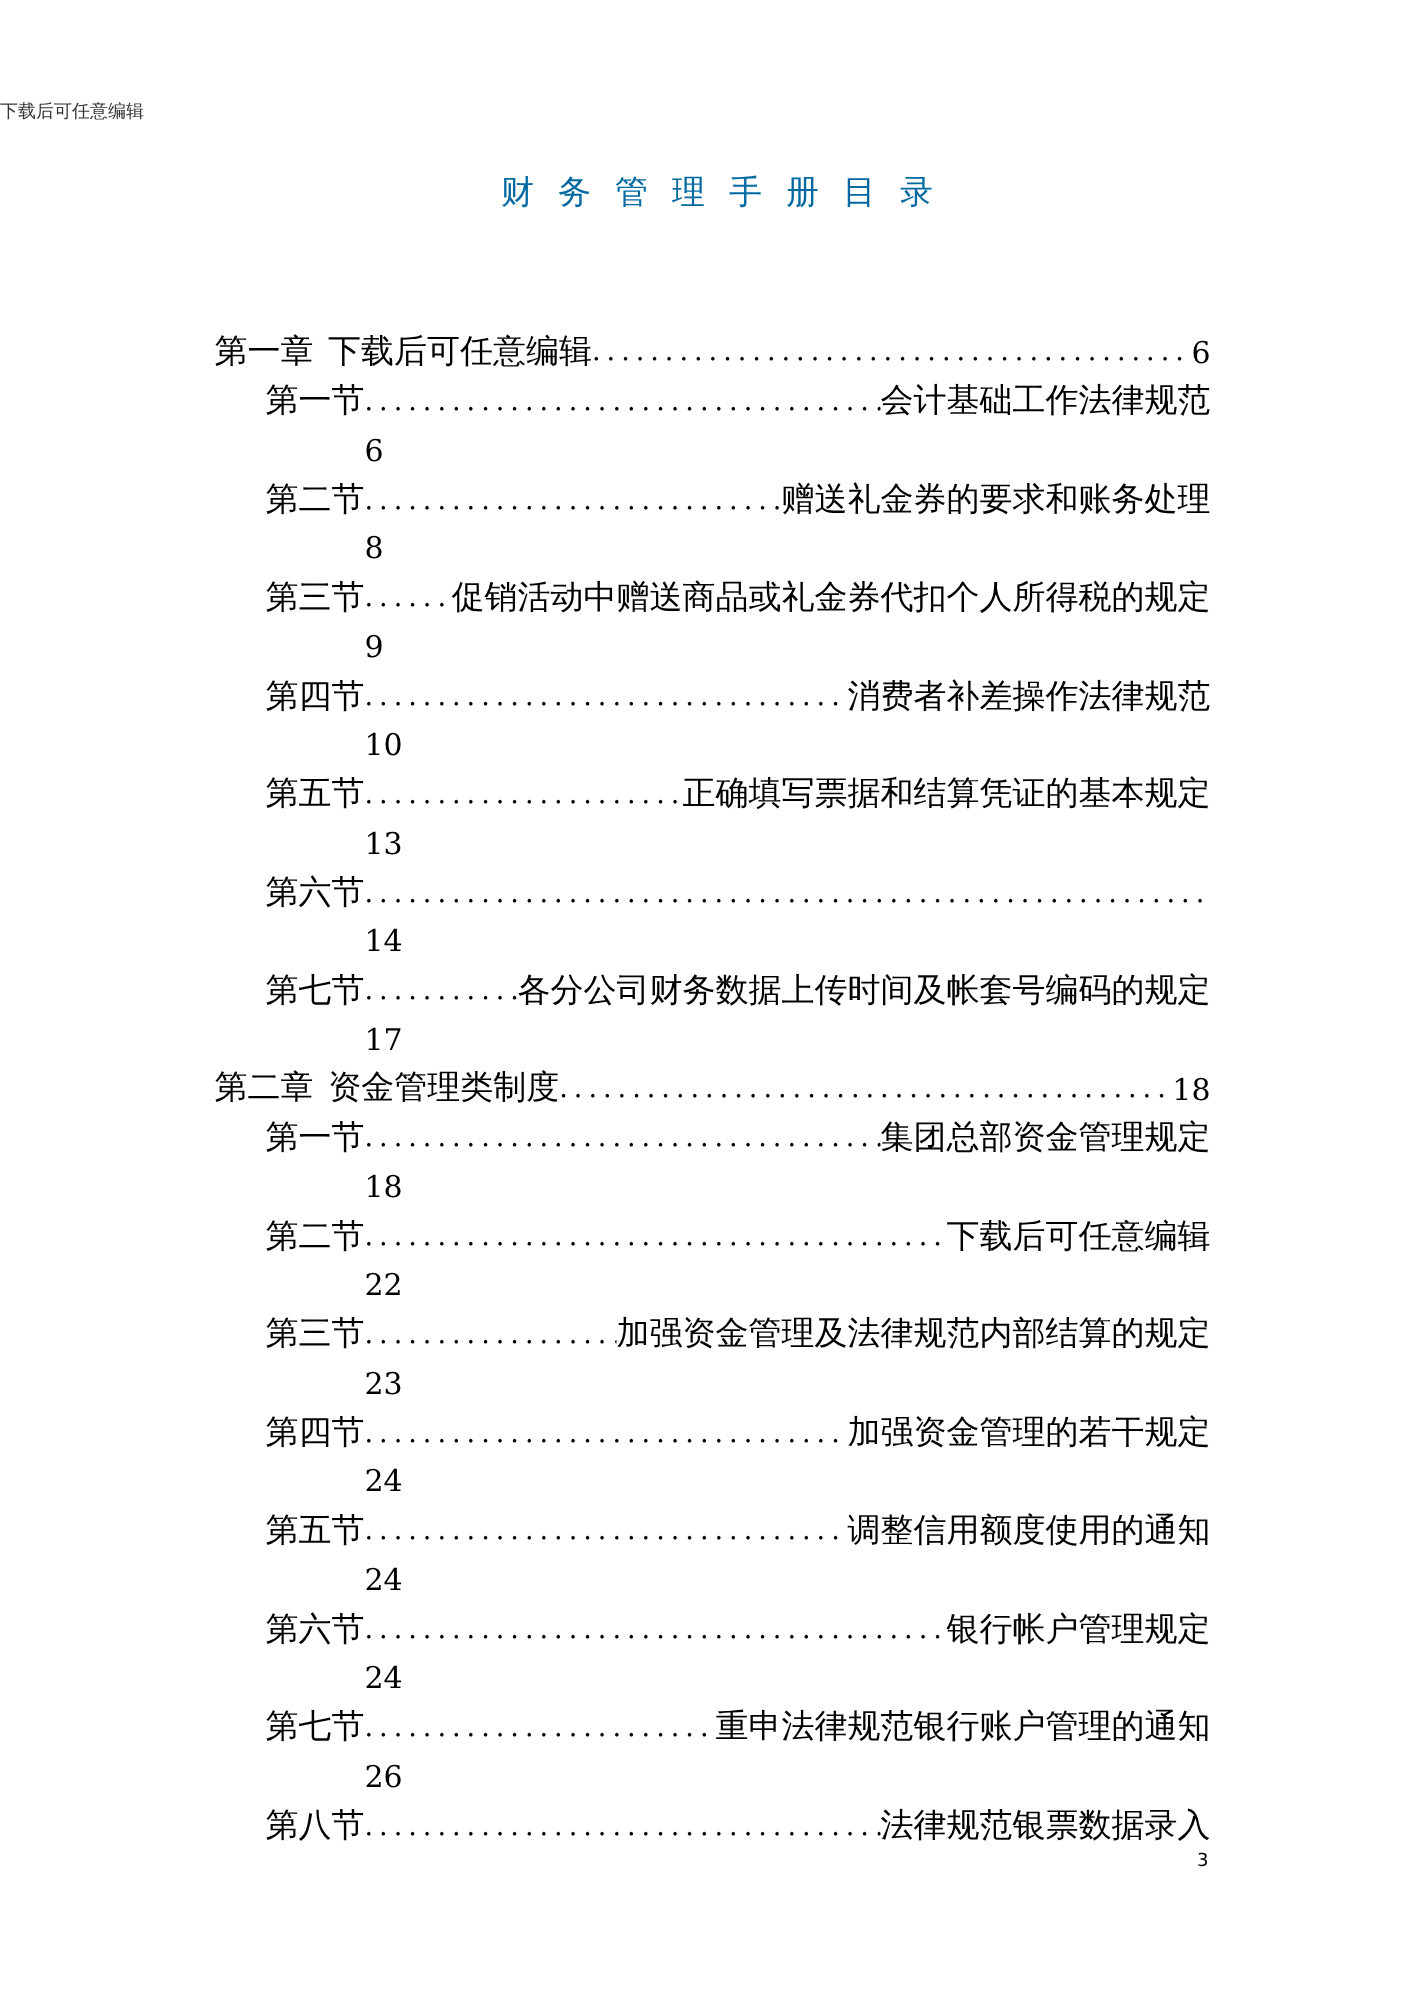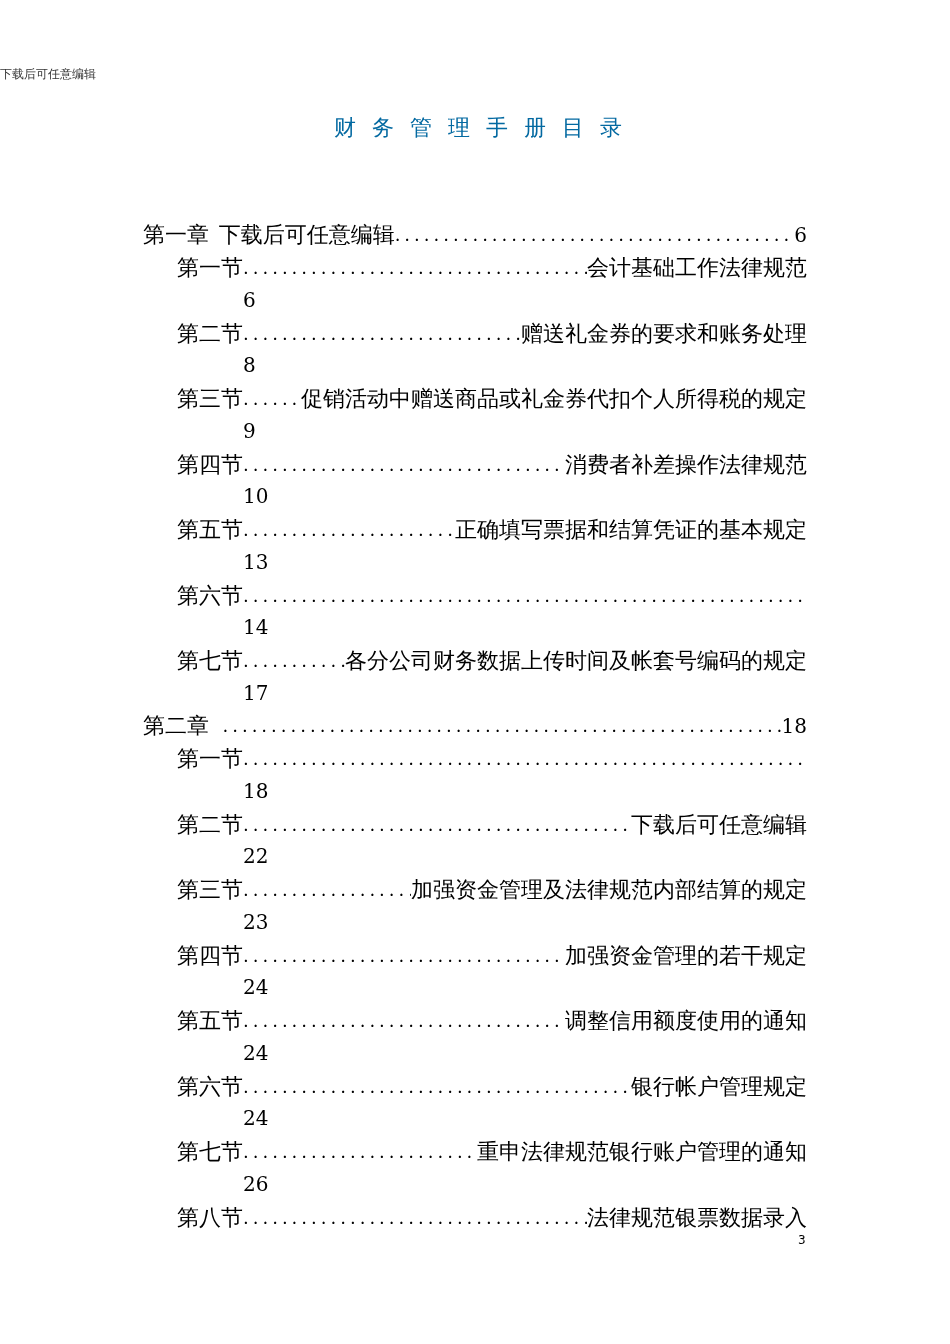--- a/index.html
+++ b/index.html
@@ -75,27 +75,29 @@
 <div class="row section" style="top:644px">
   <span class="lbl">第七节</span>
   <span class="leader"></span>
   <span class="lbl">各分公司财务数据上传时间及帐套号编码的规定</span>
 </div>
 <div class="pg-line" style="top:678px">17</div>
 
 <div class="row chapter" style="top:709px">
   <span class="lbl">第二章</span>
     <span class="chap-gap"></span>
+  <span class="lbl">资金管理类制度</span>
   <span class="leader"></span>
   <span class="pg">18</span>
 </div>
 
 <div class="row section" style="top:742px">
   <span class="lbl">第一节</span>
   <span class="leader"></span>
+  <span class="lbl">集团总部资金管理规定</span>
 </div>
 <div class="pg-line" style="top:776px">18</div>
 
 <div class="row section" style="top:808px">
   <span class="lbl">第二节</span>
   <span class="leader"></span>
   <span class="lbl">下载后可任意编辑</span>
 </div>
 <div class="pg-line" style="top:841px">22</div>
 

